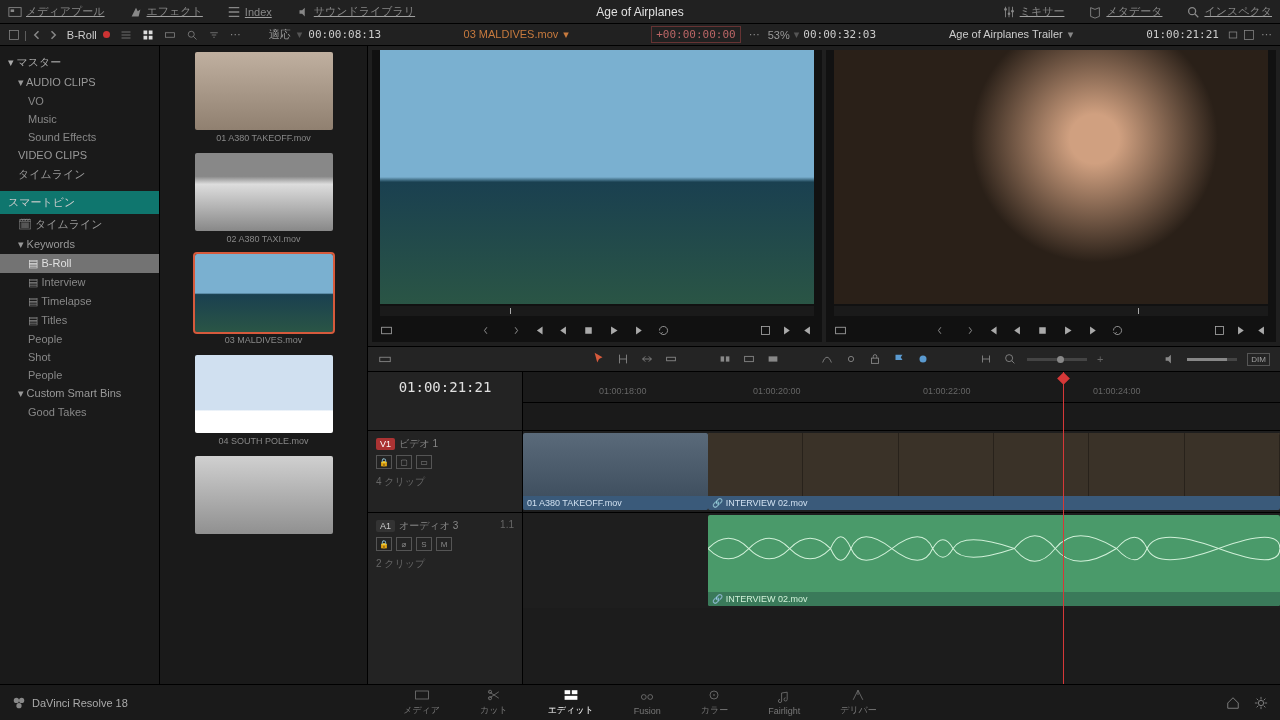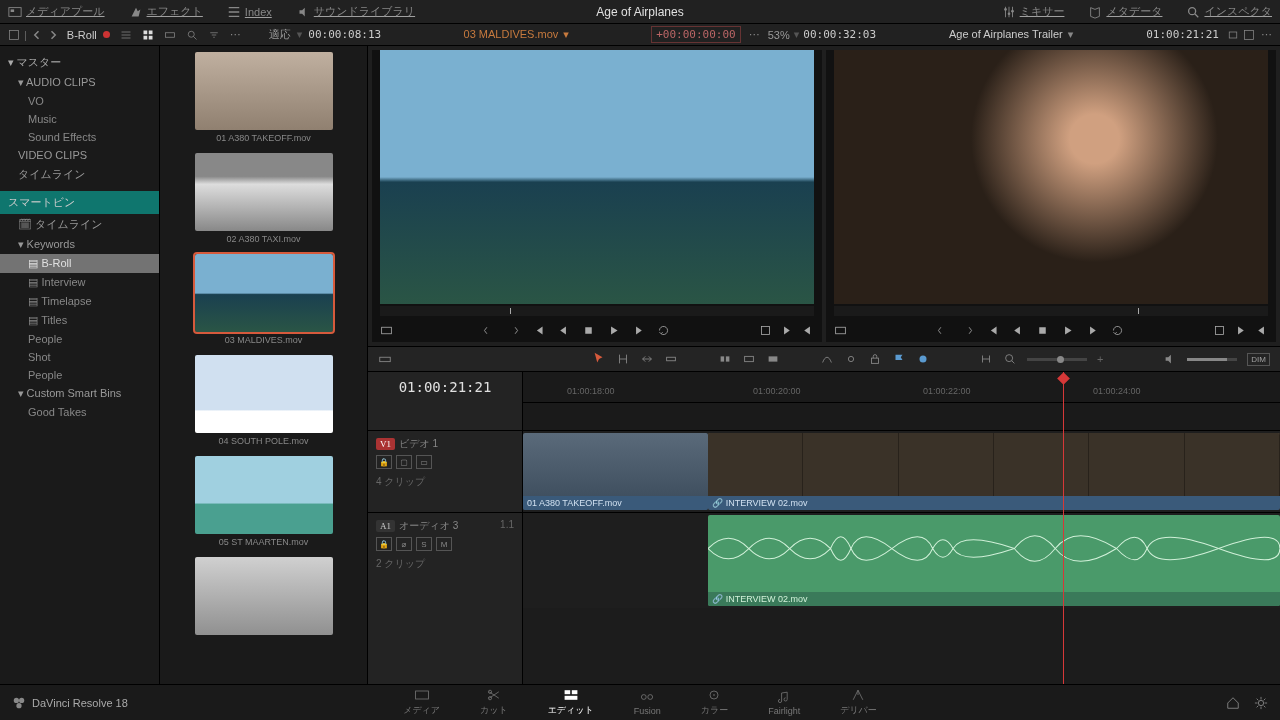--- a/index.html
+++ b/index.html
@@ -46,21 +46,21 @@
 .toolbar2 svg { width:14px; height:14px; fill:#888; cursor:pointer; }
 .toolbar2 .arrow svg { fill:#d65a3c; }
 .toolbar2 .spacer { flex:1; }
 .vol-slider { width:50px; height:3px; background:#444; position:relative; }
 .vol-slider::after { content:''; position:absolute; left:0; width:80%; height:100%; background:#888; }
 
 .timeline-area { flex:1; display:flex; background:#1c1c1c; }
 .tl-left { width: 155px; background: #232323; border-right:1px solid #000; }
 .tc-big { height: 30px; display:flex; align-items:center; justify-content:center; color:#e0e0e0; font-size:14px; font-family: monospace; }
 .track-head { padding: 6px 8px; border-top:1px solid #000; font-size:10px; color:#888; }
-.track-head .tag { display:inline-block; background:#a33; color:#fff; padding:1px 4px; font-size:9px; border-radius:2px; margin-right:4px;font-family:Liberation Serif, serif; }
+.track-head .tag { display:inline-block; background:#a33; color:#fff; padding:1px 4px; font-size:9px; border-radius:2px; margin-right:4px; }
 .track-head.audio .tag { background:#333; color:#ccc; }
 .track-head .row2 { margin-top:4px; display:flex; gap:4px; }
 .track-head .btn { width:16px; height:14px; border:1px solid #555; display:flex; align-items:center; justify-content:center; font-size:8px; }
 
 .tl-right { flex:1; position:relative; overflow:hidden; }
 .ruler { height: 30px; background:#1a1a1a; position:relative; font-size:9px; color:#666; }
 .ruler .tick { position:absolute; top:14px; }
 .playhead { position:absolute; top:0; bottom:0; width:1px; background:#d63838; left:540px; z-index:10; }
 .playhead::before { content:''; position:absolute; top:2px; left:-4px; width:9px; height:9px; background:#d63838; transform:rotate(45deg); }
 .track { height: 82px; border-top:1px solid #000; position:relative; background:#1e1e1e; }
@@ -248,24 +248,20 @@
       </div>
       <div class="thumb-item">
         <div class="thumb sky sel"></div>
         <div class="thumb-label">03 MALDIVES.mov</div>
       </div>
       <div class="thumb-item">
         <div class="thumb pole"></div>
         <div class="thumb-label">04 SOUTH POLE.mov</div>
       </div>
       <div class="thumb-item">
-        <div class="thumb beach"></div>
-        <div class="thumb-label">05 ST MAARTEN.mov</div>
-      </div>
-      <div class="thumb-item">
         <div class="thumb cloud"></div>
         <div class="thumb-label"></div>
       </div>
     </div>
 
   <div class="editor">
     <div class="viewers">
       <div class="viewer">
         <div class="viewer-img sky"></div>
         <div class="scrub"></div>
@@ -450,21 +446,21 @@
               <span class="btn">⌀</span>
               <span class="btn">S</span>
               <span class="btn">M</span>
             </div>
           <div style="margin-top:6px;color:#666">2 クリップ</div>
         </div>
       </div>
       <div class="tl-right">
         <div class="playhead"></div>
         <div class="ruler">
-          <span class="tick" style="left:44px">01:00:18:00</span>
+          <span class="tick" style="left:76px">01:00:18:00</span>
           <span class="tick" style="left:230px">01:00:20:00</span>
           <span class="tick" style="left:400px">01:00:22:00</span>
           <span class="tick" style="left:570px">01:00:24:00</span>
         </div>
         <div style="height:28px;background:#1a1a1a;border-top:1px solid #000"></div>
         <div class="track">
           <div class="clip v1">
             <div class="clip-label"><span>01 A380 TAKEOFF.mov</span></div>
           </div>
           <div class="clip v2">

